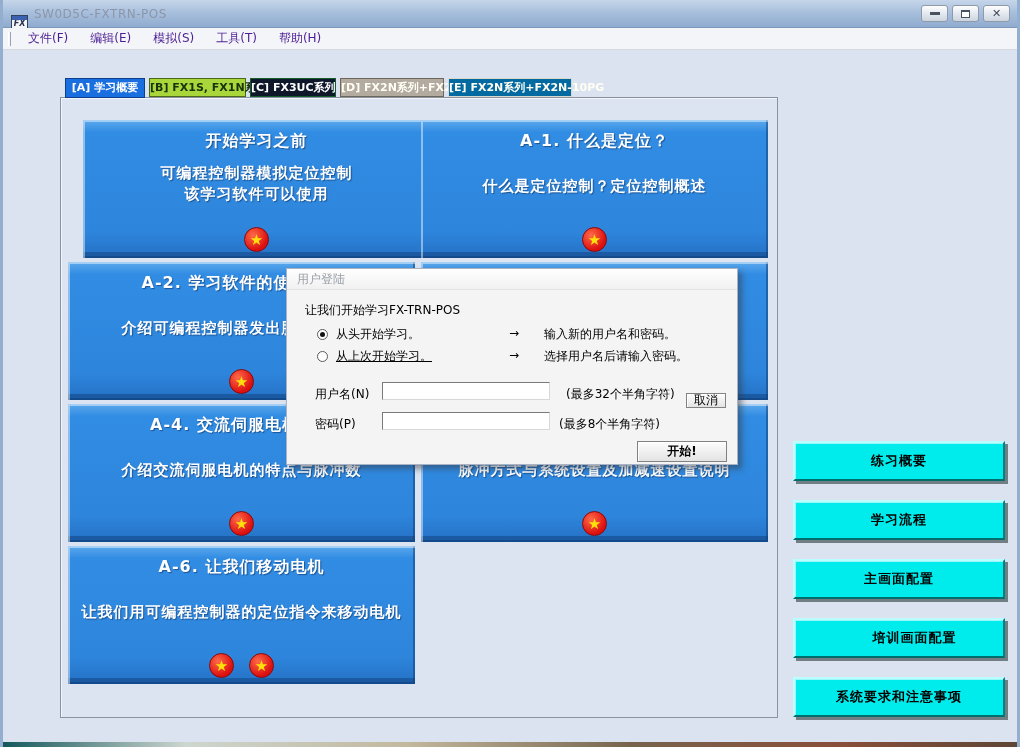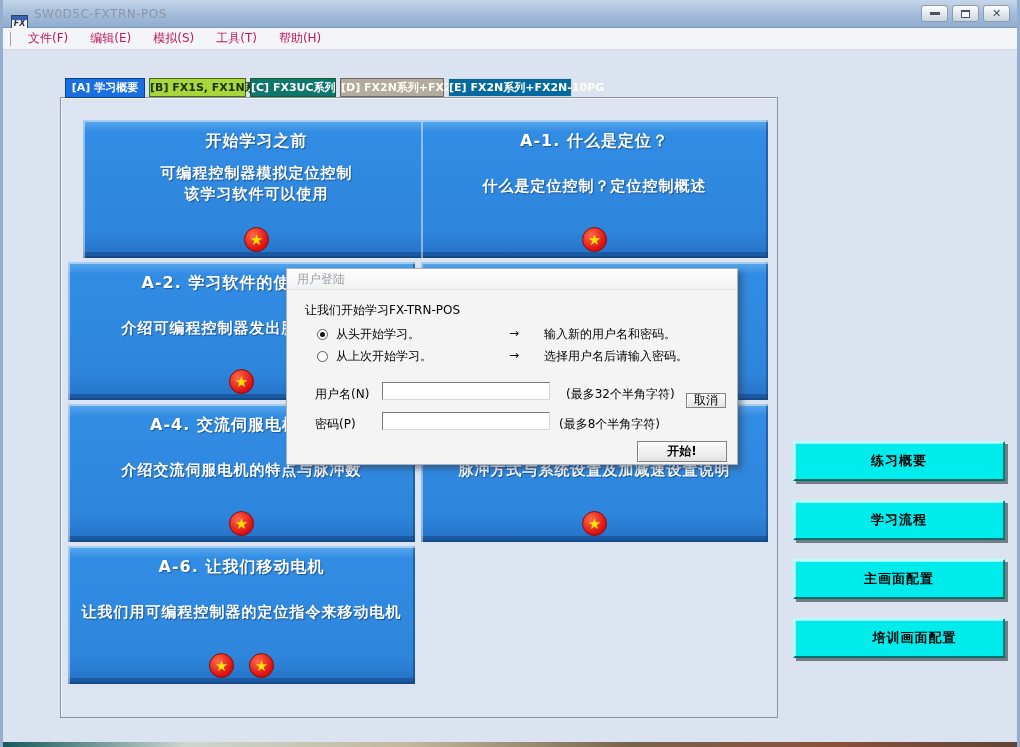--- a/index.html
+++ b/index.html
@@ -18,27 +18,27 @@
   .win-controls{position:absolute;right:7px;top:5px;display:flex;gap:4px;}
   .win-btn{width:27px;height:17px;border:1px solid #8e9aa9;border-radius:3px;
     background:linear-gradient(180deg,#fefefe,#dfe5ec 60%,#ccd4dd);display:flex;align-items:center;justify-content:center;}
   .ic-min{width:10px;height:3px;background:#4a5260;}
   .ic-max{width:9px;height:8px;border:1px solid #4a5260;border-top-width:2px;background:#fff;}
   .ic-close{font-size:11px;font-weight:bold;color:#424a58;line-height:11px;}
   
   .menubar{position:absolute;left:0;top:28px;width:100%;height:22px;background:#f3f5f8;
     border-bottom:1px solid #d6dae0;display:flex;align-items:center;}
   .grip{width:3px;height:14px;margin:0 6px 0 5px;border-left:1px solid #fff;border-right:1px solid #9aa4b2;}
-  .menu-item{padding:8px 11px;font-size:12px;color:#be185d;line-height:21px;cursor:default;}
+  .menu-item{padding:8px 11px;font-size:12px;color:#4c1d95;line-height:21px;cursor:default;}
   
   .tab{position:absolute;top:78px;height:19px;font-size:11px;font-weight:bold;
     text-align:center;line-height:17px;border:1px solid #3c4438;cursor:pointer;white-space:nowrap;}
   .tab-a{left:62px;width:80px;background:#1a6fe0;color:#fff;border-color:#0c3f8c;height:20px;z-index:3;}
   .tab-b{left:146px;width:97px;background:#a9d73b;color:#17330a;border-color:#4c6a14;}
-  .tab-c{left:247px;width:86px;background:#0f766e;color:#fff;border-color:#135c2c;}
+  .tab-c{left:247px;width:86px;background:#0f172a;color:#fff;border-color:#135c2c;}
   .tab-d{left:337px;width:104px;background:#b3aba0;color:#fffef4;border-color:#6e675c;}
   .tab-e{left:445px;width:124px;background:#0369a1;color:#fffef4;border-color:#d8d8cc;}
   
   .frame{position:absolute;left:57px;top:97px;width:718px;height:621px;background:#dde4f1;
     border:1px solid #8a92a2;box-shadow:inset 1px 1px 0 #f2f5fa;}
   
   .panel{position:absolute;width:347px;height:138px;cursor:pointer;
     background:linear-gradient(180deg,#5ca9ec 0%,#318ce3 9%,#2e86dc 80%,#2471c5 100%);
     box-shadow:inset 2px 2px 0 rgba(255,255,255,.45), inset -2px -2px 0 rgba(12,60,120,.5), inset 0 -6px 0 rgba(8,42,92,.35);}
   .p-title{position:absolute;top:11px;width:100%;text-align:center;color:#fff;font-weight:bold;
@@ -50,21 +50,21 @@
   .star{display:inline-flex;width:25px;height:25px;border-radius:50%;margin:0 5px;
     background:radial-gradient(circle at 35% 32%,#ff6a48,#dc1010 68%);border:1px solid #8c0808;
     color:#ffe00a;font-size:15px;align-items:center;justify-content:center;}
   
   .dialog{position:absolute;left:283px;top:268px;width:452px;height:197px;background:#f4f4f4;
     border:1px solid #a9b3c5;box-shadow:4px 4px 6px rgba(50,55,65,.5);z-index:10;font-size:12px;color:#000;}
   .dlg-title{height:21px;background:linear-gradient(180deg,#ffffff,#f1f1f1);color:#9aa0a8;
     font-size:12px;line-height:21px;padding-left:10px;border-bottom:1px solid #e4e4e4;}
   .dlg-intro{position:absolute;left:18px;top:33px;}
   .dlg-opt{position:absolute;left:30px;display:flex;align-items:center;}
-  .opt1{top:57px;} .opt2{top:79px;}
+  .opt1{top:57px;} .opt2{top:79px;text-decoration:underline;}
   .radio{width:11px;height:11px;border-radius:50%;border:1px solid #5a5a5a;background:#fff;
     margin-right:8px;position:relative;flex:none;}
   .radio.checked::after{content:"";position:absolute;left:2px;top:2px;width:5px;height:5px;border-radius:50%;background:#111;}
   .dlg-arrow{position:absolute;left:222px;}
   .ar1{top:57px;} .ar2{top:79px;}
   .dlg-hint{position:absolute;left:257px;white-space:nowrap;}
   .h1{top:57px;} .h2{top:79px;}
   .dlg-label{position:absolute;left:28px;}
   .lu{top:117px;} .lp{top:147px;}
   .dlg-input{position:absolute;left:95px;width:168px;height:18px;background:#fff;
@@ -189,20 +189,21 @@
     <div class="p-stars">
       <span class="star">★</span>
       <span class="star">★</span>
     </div>
   </div>
 
   <div class="side-btn sb1">练习概要</div>
   <div class="side-btn sb2">学习流程</div>
   <div class="side-btn sb3">主画面配置</div>
   <div class="side-btn sb4">培训画面配置</div>
+  <div class="side-btn sb5">系统要求和注意事项</div>
 
   <div class="dialog">
     <div class="dlg-title">用户登陆</div>
     <div class="dlg-intro">让我们开始学习FX-TRN-POS</div>
 
     <div class="dlg-opt opt1">
       <span class="radio checked"></span>
       <span>从头开始学习。</span>
     </div>
     <span class="dlg-arrow ar1">→</span>

